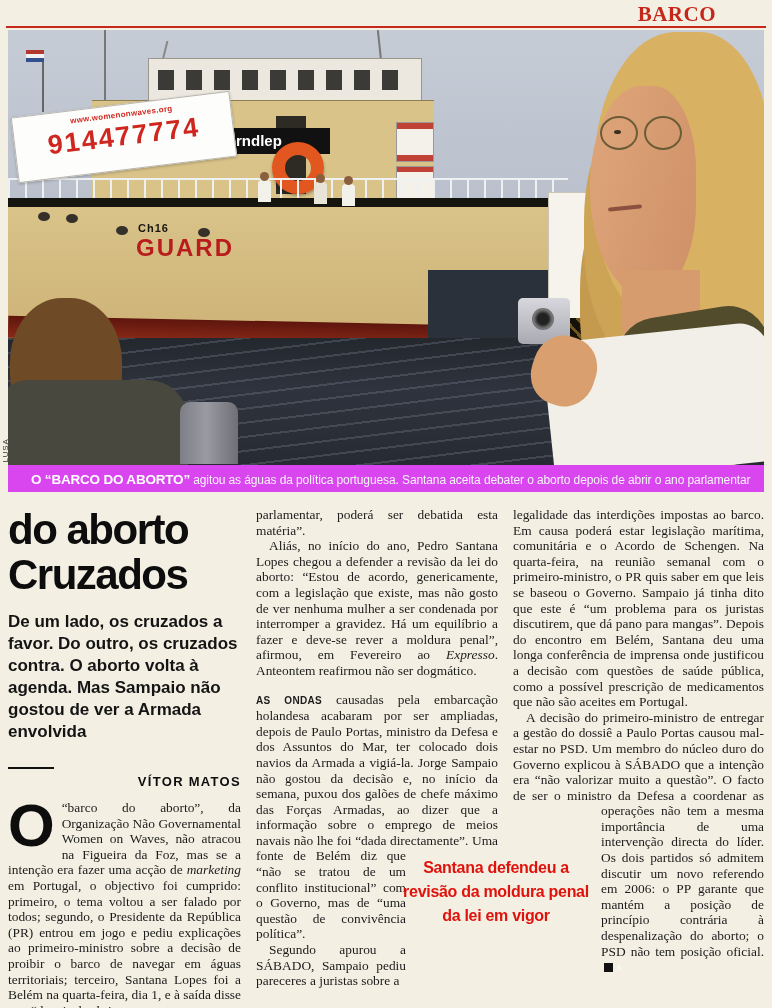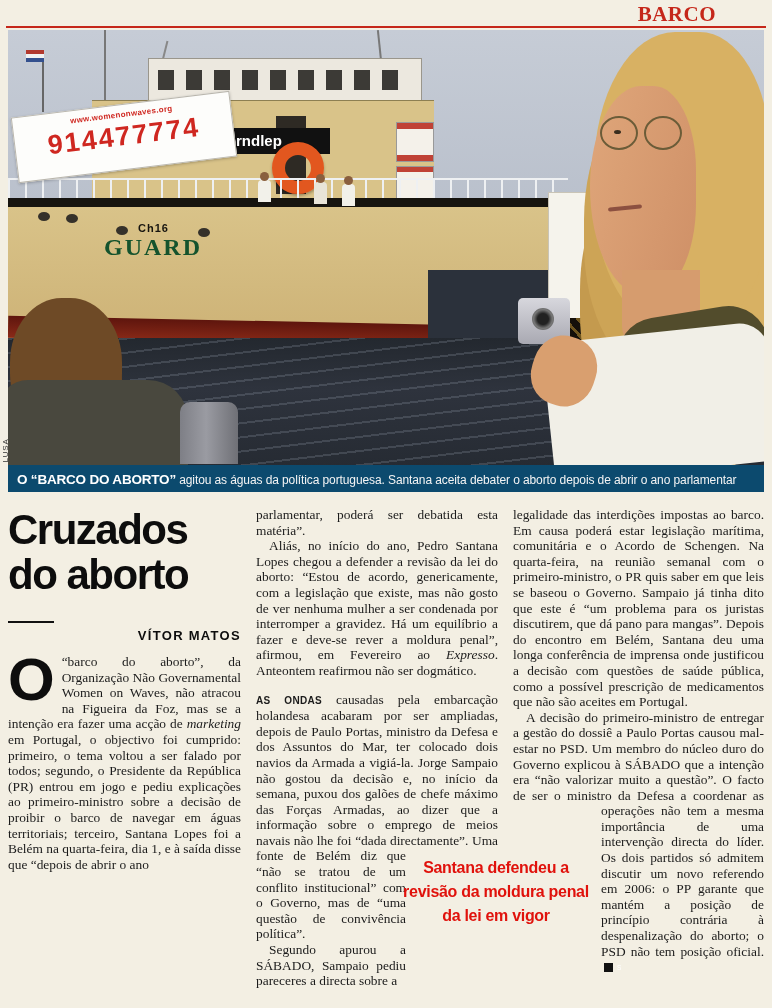--- a/index.html
+++ b/index.html
@@ -51,21 +51,21 @@
     transform:rotate(-7deg);box-shadow:0 1px 3px rgba(0,0,0,.25);
     font-family:"Liberation Sans",sans-serif;color:#cf2720;text-align:center;}
   .banner .site{position:static;display:block;font-size:8px;font-weight:700;margin-top:5px;letter-spacing:.3px;}
   .banner .phone{position:static;display:block;font-size:27px;font-weight:700;letter-spacing:2px;margin-top:2px;}
   .hull{left:0;top:168px;width:580px;height:134px;background:linear-gradient(#d9c389,#cdb276);
     border-top:9px solid #16140f;}
   .porthole{width:12px;height:9px;border-radius:50%;background:#35312a;}
   .ph1{left:30px;top:182px;} .ph2{left:58px;top:184px;} .ph3{left:108px;top:196px;} .ph4{left:190px;top:198px;}
   .hull-ch{left:130px;top:192px;color:#16140f;font-family:"Liberation Sans",sans-serif;
     font-weight:700;font-size:11px;letter-spacing:1px;}
-  .hull-guard{left:96px;top:204px;color:#14532d;font-family:Liberation Serif, serif;
+  .hull-guard{left:128px;top:204px;color:#b91c1c;font-family:Liberation Sans, sans-serif;
     font-weight:700;font-size:24px;letter-spacing:2px;}
   .figure{width:13px;height:22px;background:#f2f1ea;border-radius:4px 4px 0 0;}
   .figure::before{content:"";position:absolute;left:2px;top:-8px;width:9px;height:9px;border-radius:50%;background:#8a5f3e;}
   .fg1{left:250px;top:150px;} .fg2{left:306px;top:152px;background:#e8e4d8;} .fg3{left:334px;top:154px;}
   .waterline{left:0;top:292px;width:600px;height:22px;background:linear-gradient(#5e150d,#8a2a18);transform:rotate(1.2deg);}
   .water{left:0;top:308px;width:756px;height:128px;
     background:linear-gradient(#23282f,#2e333d 40%,#262b33);}
   .water::after{content:"";position:absolute;inset:0;
     background:repeating-linear-gradient(173deg,rgba(160,170,185,.22) 0 2px,transparent 2px 14px);}
   .water-right{left:420px;top:240px;width:140px;height:90px;background:#2b313b;}
@@ -94,23 +94,23 @@
   .camera{left:510px;top:268px;width:52px;height:46px;border-radius:5px;background:linear-gradient(#d7d7dd,#a9a9b2);}
   .camera::after{content:"";position:absolute;left:14px;top:10px;width:22px;height:22px;border-radius:50%;
     background:radial-gradient(circle,#222 35%,#777 60%,#555);}
   .hand{left:524px;top:306px;width:64px;height:70px;border-radius:45%;background:#d99f6f;transform:rotate(18deg);}
   .fg-hair{left:2px;top:268px;width:112px;height:140px;border-radius:46%;
     background:#6e4a26;
     box-shadow:10px 24px 0 -10px #7d5830, -6px 40px 0 -12px #5d3d1f, 4px 60px 0 -8px #6e4a26;}
   .fg-jacket{left:-10px;top:350px;width:190px;height:90px;border-radius:30px 40px 0 0;background:#49483e;}
   .bollard{left:172px;top:372px;width:58px;height:62px;border-radius:10px 10px 0 0;
     background:linear-gradient(90deg,#7e7f86,#9a9ba2 45%,#6f7076);}
-  .caption-bar{left:0;top:435px;width:756px;height:27px;background:#0c4a6e;color:#fff;
+  .caption-bar{left:0;top:435px;width:756px;height:27px;background:#d946ef;color:#fff;
     font-family:"Liberation Sans",sans-serif;line-height:27px;white-space:nowrap;overflow:hidden;
-    padding-left:9px;box-sizing:border-box;}
+    padding-left:23px;box-sizing:border-box;}
   .caption-bar .lead{position:static;font-weight:700;font-size:13.5px;letter-spacing:-0.2px;}
   .caption-bar .rest{position:static;font-weight:400;font-size:12px;letter-spacing:-0.1px;color:#f4f4f4;}
   .photo-credit{position:absolute;left:-7px;top:446px;font-family:"Liberation Sans",sans-serif;
     font-size:8px;color:#333;letter-spacing:.8px;transform:rotate(-90deg);}
   
   .col{position:absolute;top:507px;color:#1b1b1b;}
   .col1{left:8px;width:233px;}
   .col2{left:256px;width:242px;height:501px;overflow:hidden;}
   .col3{left:513px;width:251px;height:501px;overflow:hidden;}
   .headline{font-family:"Liberation Sans",sans-serif;font-weight:800;font-size:42px;
@@ -198,33 +198,34 @@
   <div class="fg-jacket"></div>
   <div class="bollard"></div>
   <div class="caption-bar">
     <span class="lead">O “BARCO DO ABORTO”</span><span class="rest"> agitou as águas da política portuguesa. Santana aceita debater o aborto depois de abrir o ano parlamentar</span>
   </div>
 </div>
 <div class="photo-credit">LUSA</div>
 
 <div class="col col1">
   <div class="headline">
+    <div>do aborto</div>
     <div>Cruzados</div>
-    <div>do aborto</div>
   </div>
+  <div class="standfirst">De um lado, os cruzados a favor. Do outro, os cruzados contra. O aborto volta à agenda. Mas Sampaio não gostou de ver a Armada envolvida</div>
   <div class="byline-rule"></div>
   <div class="byline">VÍTOR MATOS</div>
   <p class="body-p"><span class="dropcap">O</span><span>“barco do aborto”, da Organização Não Governamental Women on Waves, não atracou na Figueira da Foz, mas se a intenção era fazer uma acção de </span><span class="em">marketing</span><span> em Portugal, o objectivo foi cumprido: primeiro, o tema voltou a ser falado por todos; segundo, o Presidente da República (PR) entrou em jogo e pediu explicações ao primeiro-ministro sobre a decisão de proibir o barco de navegar em águas territoriais; terceiro, Santana Lopes foi a Belém na quarta-feira, dia 1, e à saída disse que “depois de abrir o ano</span></p>
 </div>
 
 <div class="col col2">
   <p class="body-p">parlamentar, poderá ser debatida esta matéria”.</p>
   <p class="body-p indent"><span>Aliás, no início do ano, Pedro Santana Lopes chegou a defender a revisão da lei do aborto: “Estou de acordo, genericamente, com a legislação que existe, mas não gosto de ver nenhuma mulher a ser condenada por interromper a gravidez. Há um equilíbrio a fazer e deve-se rever a moldura penal”, afirmou, em Fevereiro ao </span><span class="em">Expresso</span><span>. Anteontem reafirmou não ser dogmático.</span></p>
   <p class="body-p ondas"><span class="lead-in">AS ONDAS</span><span> causadas pela embarcação holandesa acabaram por ser ampliadas, depois de Paulo Portas, ministro da Defesa e dos Assuntos do Mar, ter colocado dois navios da Armada a vigiá-la. Jorge Sampaio não gostou da decisão e, no início da semana, puxou dos galões de chefe máximo das Forças Armadas, ao dizer que a informação sobre o emprego de meios navais não lhe foi “dada directamente”. </span><span class="qspacer-r"></span><span>Uma fonte de Belém diz que “não se tratou de um conflito institucional” com o Governo, mas de “uma questão de convivência política”.</span></p>
-  <p class="body-p indent">Segundo apurou a SÁBADO, Sampaio pediu pareceres a directa sobre a</p>
+  <p class="body-p indent">Segundo apurou a SÁBADO, Sampaio pediu pareceres a juristas sobre a</p>
 </div>
 
 <div class="col col3">
   <p class="body-p">legalidade das interdições impostas ao barco. Em causa poderá estar legislação marítima, comunitária e o Acordo de Schengen. Na quarta-feira, na reunião semanal com o primeiro-ministro, o PR quis saber em que leis se baseou o Governo. Sampaio já tinha dito que este é “um problema para os juristas discutirem, que dá pano para mangas”. Depois do encontro em Belém, Santana deu uma longa conferência de imprensa onde justificou a decisão com questões de saúde pública, como a possível prescrição de medicamentos que não são aceites em Portugal.</p>
   <p class="body-p indent"><span>A decisão do primeiro-ministro de entregar a gestão do dossiê a Paulo Portas causou mal-estar no PSD. Um membro do núcleo duro do Governo explicou à SÁBADO que a intenção era “não valorizar muito a questão”. O facto de ser o ministro da Defesa a coordenar as operações não tem a mesma </span><span class="qspacer-l"></span><span>importância de uma intervenção directa do líder. Os dois partidos só admitem discutir um novo referendo em 2006: o PP garante que mantém a posição de princípio contrária à despenalização do aborto; o PSD não tem posição oficial.</span><span class="end-mark">S</span></p>
 </div>
 
 <div class="pull-quote">Santana defendeu a revisão da moldura penal da lei em vigor</div>
 
 </body></html>

